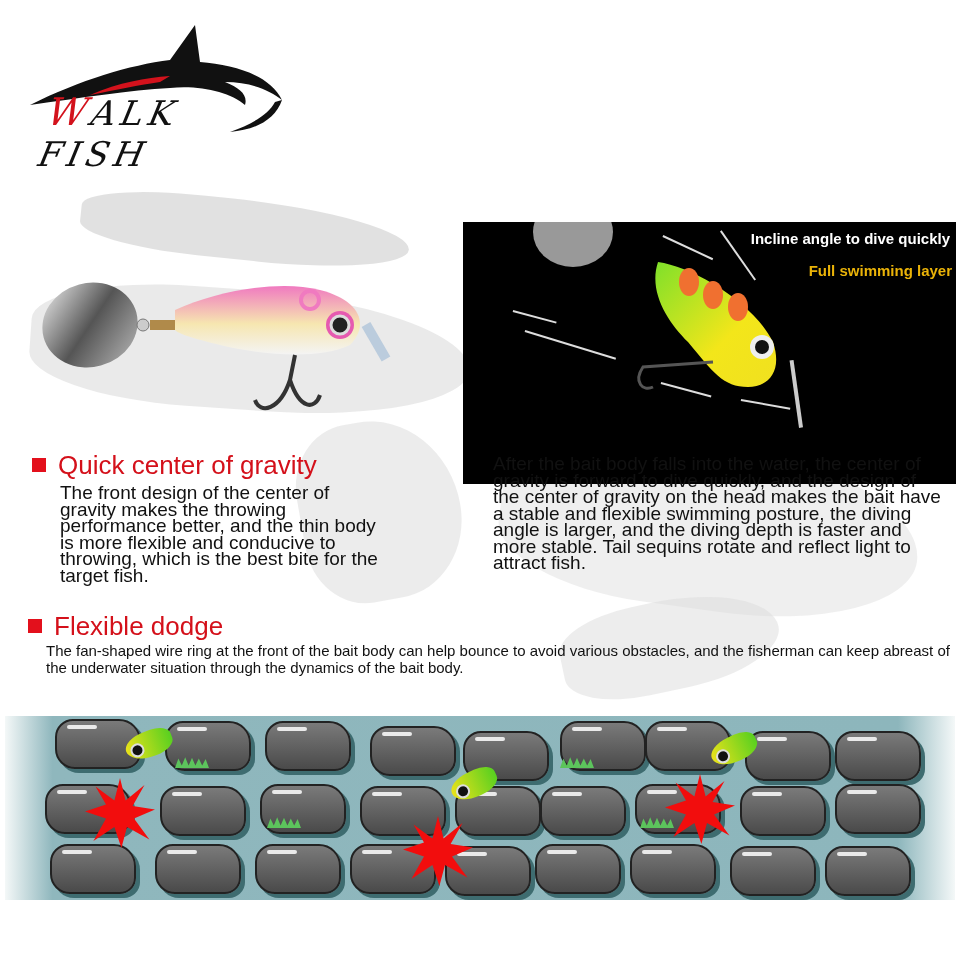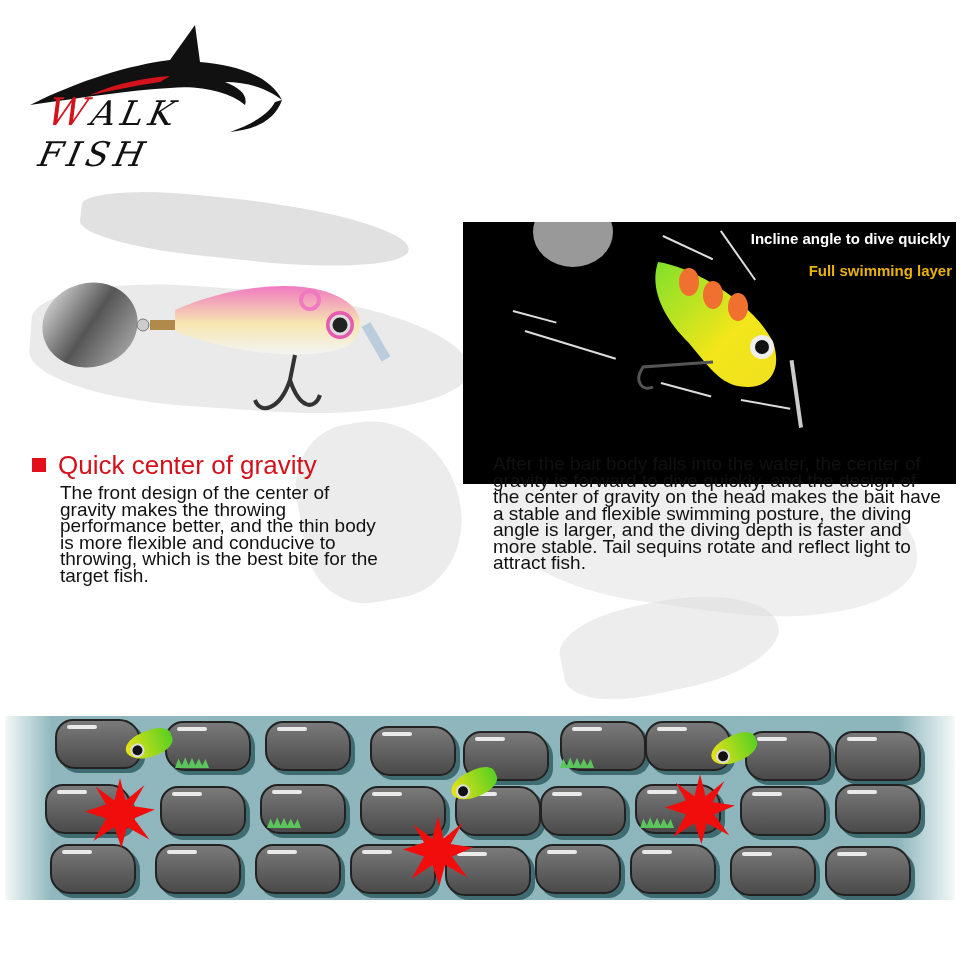--- a/index.html
+++ b/index.html
@@ -108,20 +108,25 @@
       <span>Quick center of gravity</span>
     </div>
   <div class="sec-body" style="margin-left:28px;margin-top:5px;width:320px;">The front design of the center of gravity makes the throwing performance better, and the thin body is more flexible and conducive to throwing, which is the best bite for the target fish.</div>
 </div>
 
 <div class="abs" style="left:463px;top:451px;width:480px;">
   <div class="sec-body" style="margin-left:30px;margin-top:5px;width:450px;">After the bait body falls into the water, the center of gravity is forward to dive quickly, and the design of the center of gravity on the head makes the bait have a stable and flexible swimming posture, the diving angle is larger, and the diving depth is faster and more stable. Tail sequins rotate and reflect light to attract fish.</div>
 </div>
 
 <div class="abs" style="left:28px;top:611px;width:930px;">
+  <div class="sec-title">
+      <span class="sq"></span>
+      <span>Flexible dodge</span>
+    </div>
+  <div class="sec-body" style="margin-left:18px;margin-top:2px;width:910px;font-size:15px;">The fan-shaped wire ring at the front of the bait body can help bounce to avoid various obstacles, and the fisherman can keep abreast of the underwater situation through the dynamics of the bait body.</div>
 </div>
 
 <div class="abs scene">
 
   <div class="stone" style="left:50px;top:3px;"></div>
   <div class="stone" style="left:160px;top:5px;"></div>
   <div class="stone" style="left:260px;top:5px;"></div>
   <div class="stone" style="left:365px;top:10px;"></div>
   <div class="stone" style="left:458px;top:15px;"></div>
   <div class="stone" style="left:555px;top:5px;"></div>

